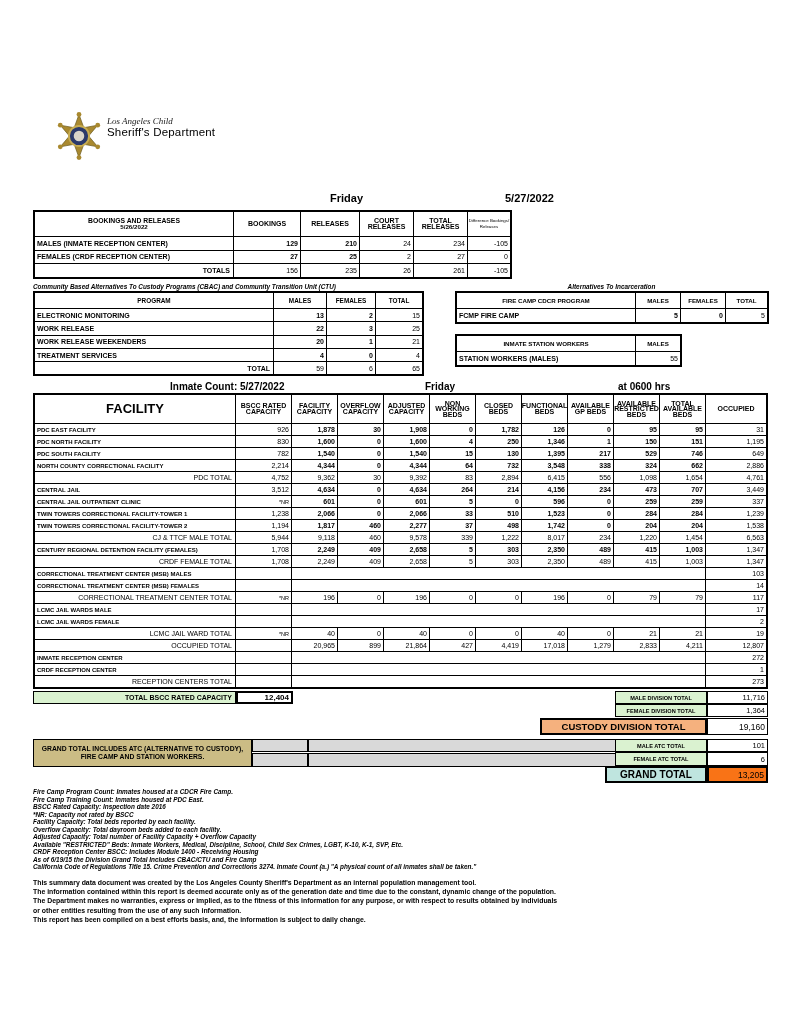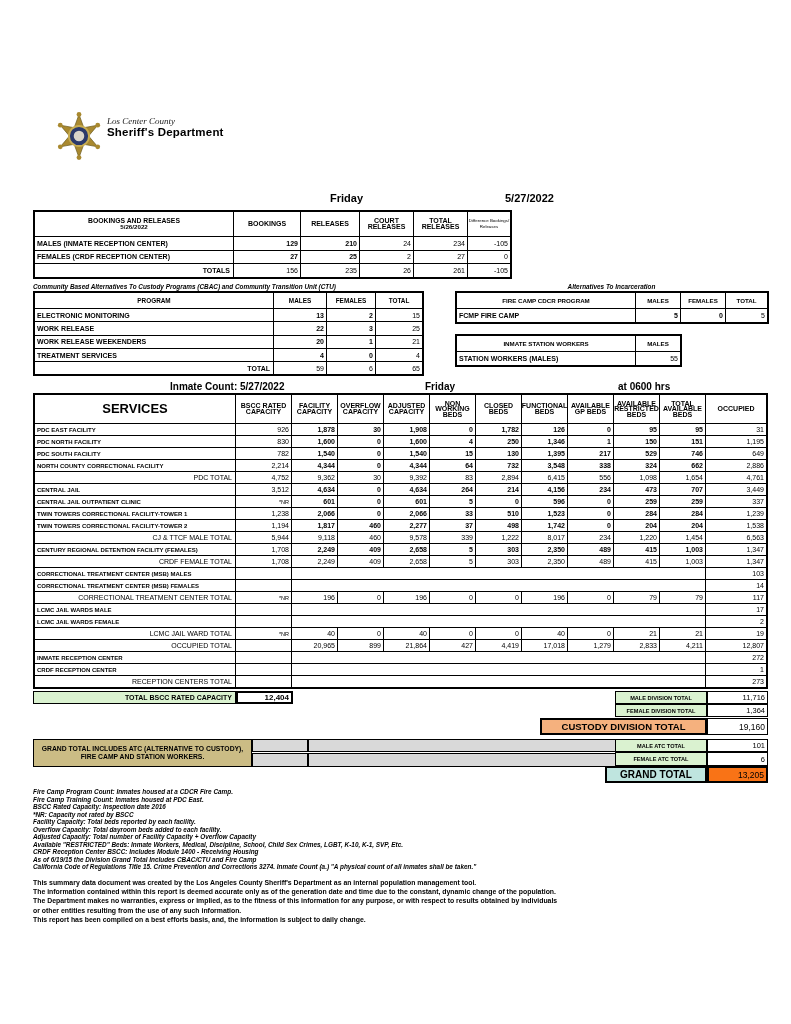--- a/index.html
+++ b/index.html
@@ -18,21 +18,21 @@
   .lbl{padding-left:2px;font-weight:bold;font-size:6.4px;text-transform:uppercase;}
   .rlbl{justify-content:flex-end;padding-right:3px;font-size:6.8px;}
   .hc{justify-content:center;text-align:center;font-weight:bold;font-size:4.9px;line-height:5.6px;}
   .ttl{font-weight:bold;font-style:italic;font-size:6.4px;}
   
   .doc-title{left:0;top:157px;width:791px;text-align:center;font-size:15px;font-weight:bold;}
   .daytxt{font-size:11px;font-weight:bold;}
   .capline{font-size:10px;font-weight:bold;}
   
   .agency1{font-family:"Liberation Serif",serif;font-style:italic;font-size:9px;color:#222;}
-  .agency2{font-size:11.5px;font-weight:bold;letter-spacing:.2px;}
+  .agency2{font-size:11.5px;font-weight:normal;letter-spacing:.2px;}
   
   #bookings-grid{left:33px;top:210px;grid-template-columns:198px 66px 58px 53px 53px 42px;
                  grid-template-rows:24px;grid-auto-rows:12.5px;}
   
   #cbac-grid{left:33px;top:291px;grid-template-columns:238px 52px 48px 46px;
              grid-template-rows:15px;grid-auto-rows:12.3px;}
   
   #fire-grid{left:455px;top:291px;grid-template-columns:178px 44px 44px 41px;
              grid-template-rows:15px;grid-auto-rows:13px;}
   #sw-grid{left:455px;top:334px;grid-template-columns:178px 44px;
@@ -61,21 +61,21 @@
         <circle cx="89" cy="27.5" r="5" fill="#a9892f"></circle>
       <circle cx="89" cy="72.5" r="5" fill="#a9892f"></circle>
         <circle cx="50" cy="95" r="5" fill="#a9892f"></circle>
       <circle cx="11" cy="72.5" r="5" fill="#a9892f"></circle>
         <circle cx="11" cy="27.5" r="5" fill="#a9892f"></circle>
       <circle cx="50" cy="50" r="21" fill="#2b3a6b" stroke="#c8ad52" stroke-width="4"></circle>
       <circle cx="50" cy="50" r="11" fill="#d9d5c9"></circle>
     </svg>
   </div>
   <div class="abs" style="left:107px;top:116px;">
-    <div class="agency1">Los Center County</div>
+    <div class="agency1">Los Angeles Child</div>
     <div class="agency2">Sheriff's Department</div>
   </div>
 
 
   <div class="abs daytxt" style="left:330px;top:192px;">Friday</div>
   <div class="abs daytxt" style="left:505px;top:192px;">5/27/2022</div>
 
   <div id="bookings-grid" class="grid">
     <div class="or hc" style="flex-direction:column;justify-content:center;">
       <div style="font-size:6.8px;font-weight:bold;">BOOKINGS AND RELEASES</div>
@@ -150,21 +150,21 @@
     <div class="tan hc" style="font-size:6.2px;">MALES</div>
     <div class="lbl">STATION WORKERS (MALES)</div>
     <div class="num grn">55</div>
   </div>
 
   <div class="abs capline" style="left:170px;top:381px;">Inmate Count: 5/27/2022</div>
   <div class="abs capline" style="left:425px;top:381px;">Friday</div>
   <div class="abs capline" style="left:618px;top:381px;">at 0600 hrs</div>
 
   <div id="facility-grid" class="grid">
-    <div class="or hc" style="font-size:13px;">SERVICES</div>
+    <div class="or hc" style="font-size:13px;">FACILITY</div>
     <div class="or hc">BSCC RATED CAPACITY</div>
     <div class="or hc">FACILITY CAPACITY</div>
     <div class="or hc">OVERFLOW CAPACITY</div>
     <div class="or hc">ADJUSTED CAPACITY</div>
     <div class="or hc">NON WORKING BEDS</div>
     <div class="or hc">CLOSED BEDS</div>
     <div class="or hc">FUNCTIONAL BEDS</div>
     <div class="or hc">AVAILABLE GP BEDS</div>
     <div class="or hc">AVAILABLE RESTRICTED BEDS</div>
     <div class="or hc">TOTAL AVAILABLE BEDS</div>

